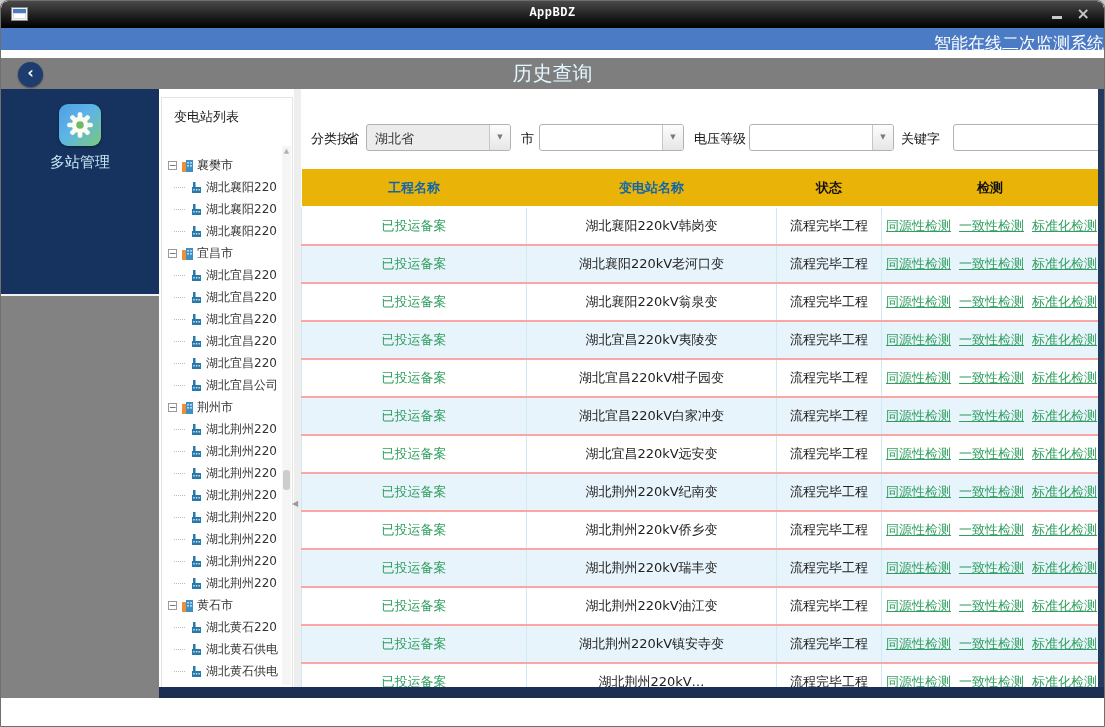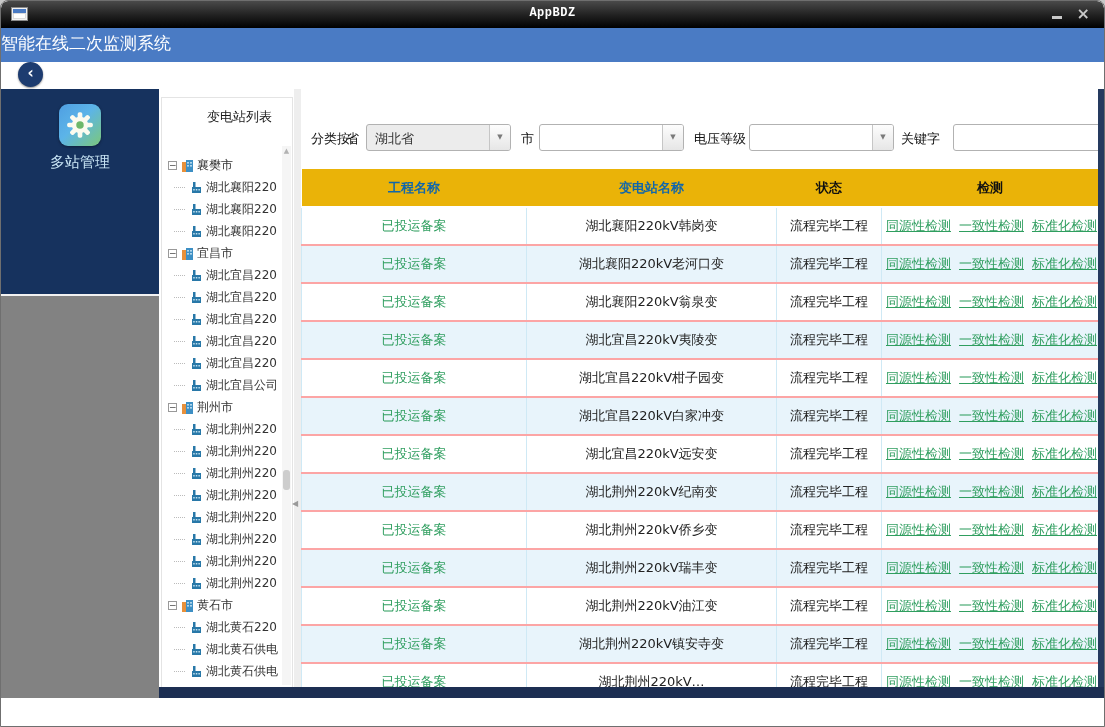--- a/index.html
+++ b/index.html
@@ -16,22 +16,22 @@
   }
   .win-icon{ position:absolute; left:10px; top:6px; width:17px; height:14px; }
   .titlebar-title{
     position:absolute; left:0; right:0; top:5px; text-align:center;
     color:#fff; font-size:12px; font-weight:bold; letter-spacing:.5px;font-family:Liberation Mono, monospace;
   }
   .btn-min{ position:absolute; right:42px; top:15px; width:10px; height:3px; background:#c8c8c8; cursor:pointer;}
   .btn-close{ position:absolute; right:14px; top:3px; color:#c8c8c8; font-size:16px; font-weight:bold; cursor:pointer;}
   
   .banner{
-    position:absolute; left:0; top:27px; width:100%; height:34px;
-    background:#4a7bc4; color:#fff; text-align:left;
+    position:absolute; left:0; top:27px; width:100%; height:22px;
+    background:#4a7bc4; color:#fff; text-align:right;
     font-size:17px; line-height:30px;
   }
   .subheader{
     position:absolute; left:0; top:57px; width:100%; height:31px;
     background:#7e7e7e; text-align:center;
     color:#e2f7ff; font-size:20px; line-height:30px;
   }
   .back-btn{
     position:absolute; left:17px; top:61px; width:25px; height:25px;
     border-radius:50%; background:#1d3c70; box-shadow:0 1px 2px rgba(0,0,0,.45);
@@ -59,21 +59,21 @@
   .right-border{ position:absolute; left:1097px; top:88px; width:8px; height:609px; background:#253a5f; }
   .bottom-navy{ position:absolute; left:158px; top:686px; width:947px; height:11px; background:#1c2e52; }
   .statusbar{
     position:absolute; left:0; top:697px; width:100%; height:30px;
     background:#4d80c4; border-bottom:2px solid #d7e6f5;
     color:#fff; font-size:15px; line-height:27px; padding-left:14px;
   }
   
   .tree-panel{
     position:absolute; left:2px; top:8px; width:132px; height:590px;
-    background:#fff; border:1px solid #e4e4e4; border-bottom:none; overflow:hidden;padding-left:33px;
+    background:#fff; border:1px solid #e4e4e4; border-bottom:none; overflow:hidden;
   }
   .tree-title{ padding:10px 0 0 12px; font-size:13px; color:#1a1a1a; }
   .tree-list{ position:absolute; left:0; top:46px; right:0; bottom:0; overflow:hidden; padding-top:10px; }
   .tree-node{ height:22px; line-height:22px; font-size:12px; color:#333;
     white-space:nowrap; overflow:hidden; cursor:pointer; display:flex; align-items:center;}
   .tree-node.parent{ padding-left:6px; }
   .tree-node.child{ position:relative; padding-left:28px; }
   .tree-node.child::before{ content:""; position:absolute; left:12px; top:11px; width:11px; border-top:1px dotted #bbb; }
   .expander{
     width:9px; height:9px; border:1px solid #999; background:#fff; color:#444;
@@ -136,20 +136,21 @@
       <rect x="2" y="2" width="13" height="4" fill="#4a7bc4"></rect>
       <rect x="2.5" y="6.5" width="12" height="5" fill="#ffffff" stroke="#c0c0c0" stroke-width="0.5"></rect>
     </svg>
     <div class="titlebar-title">AppBDZ</div>
     <div class="btn-min"></div>
     <div class="btn-close">×</div>
   </div>
 
   <div class="banner">智能在线二次监测系统</div>
 
+  <div class="subheader">历史查询</div>
   <div class="back-btn">
     <span>‹</span>
   </div>
 
   <div class="sidebar">
     <div class="sidebar-top">
       <div class="module-tile">
         <div class="gear-tile">
           <svg viewBox="0 0 24 24" width="28" height="28">
             <g fill="#fbfbef">

